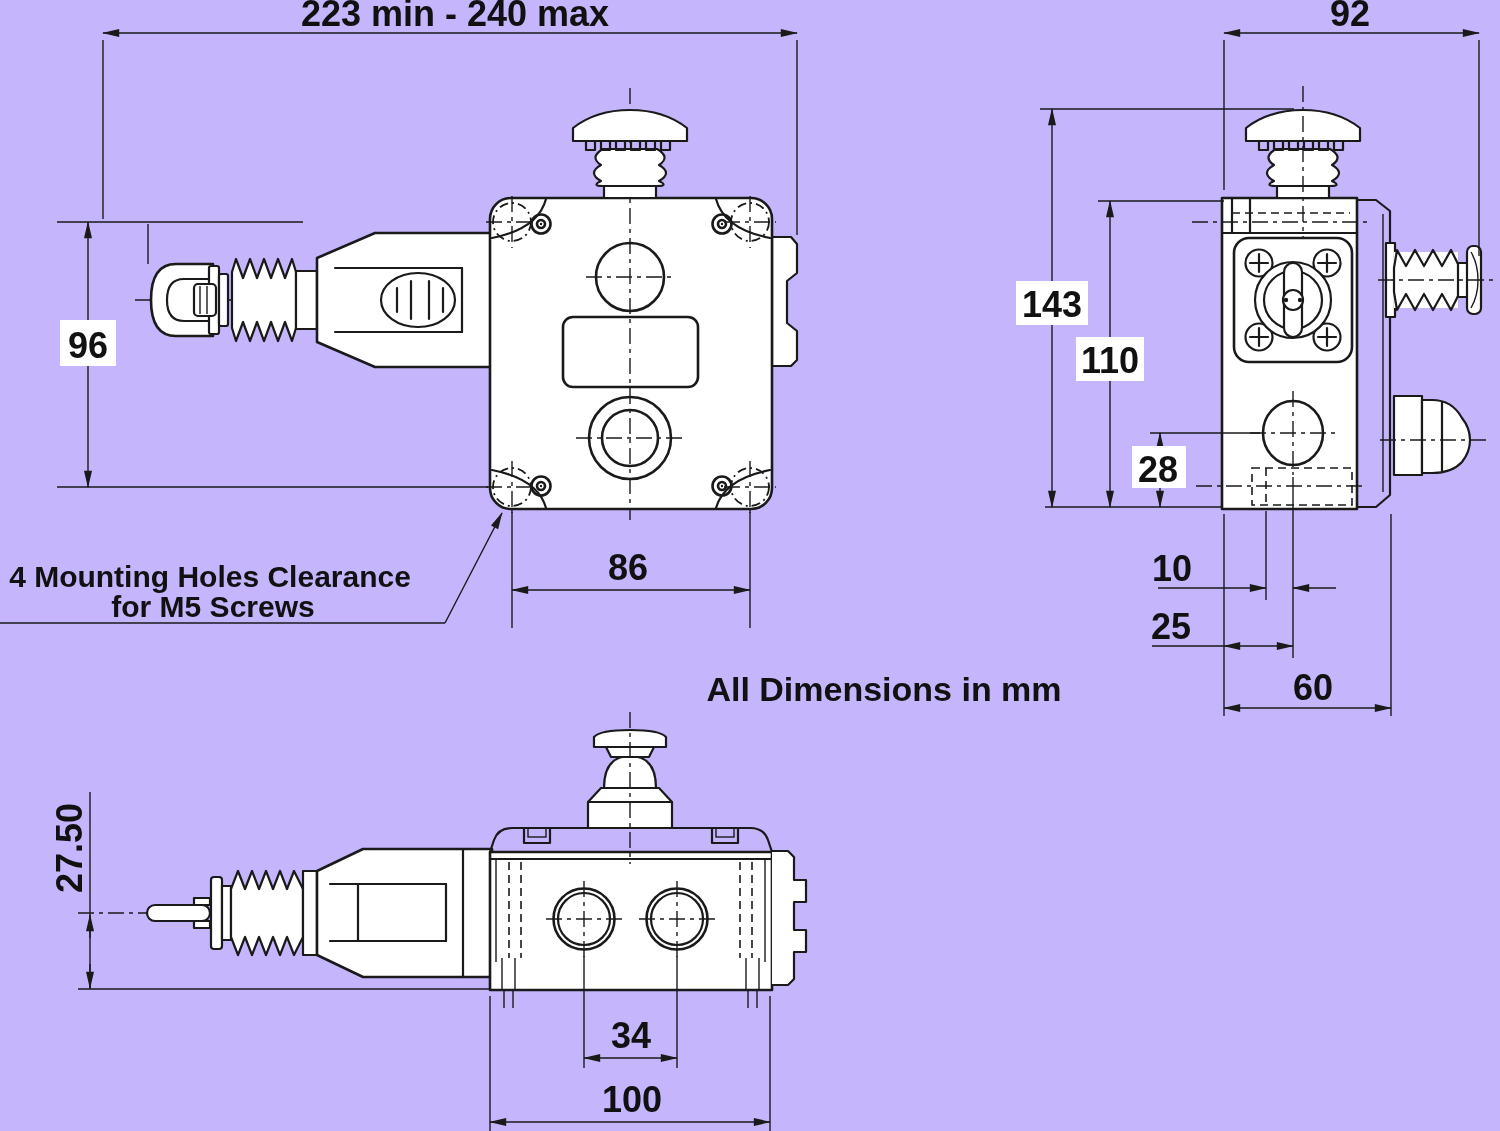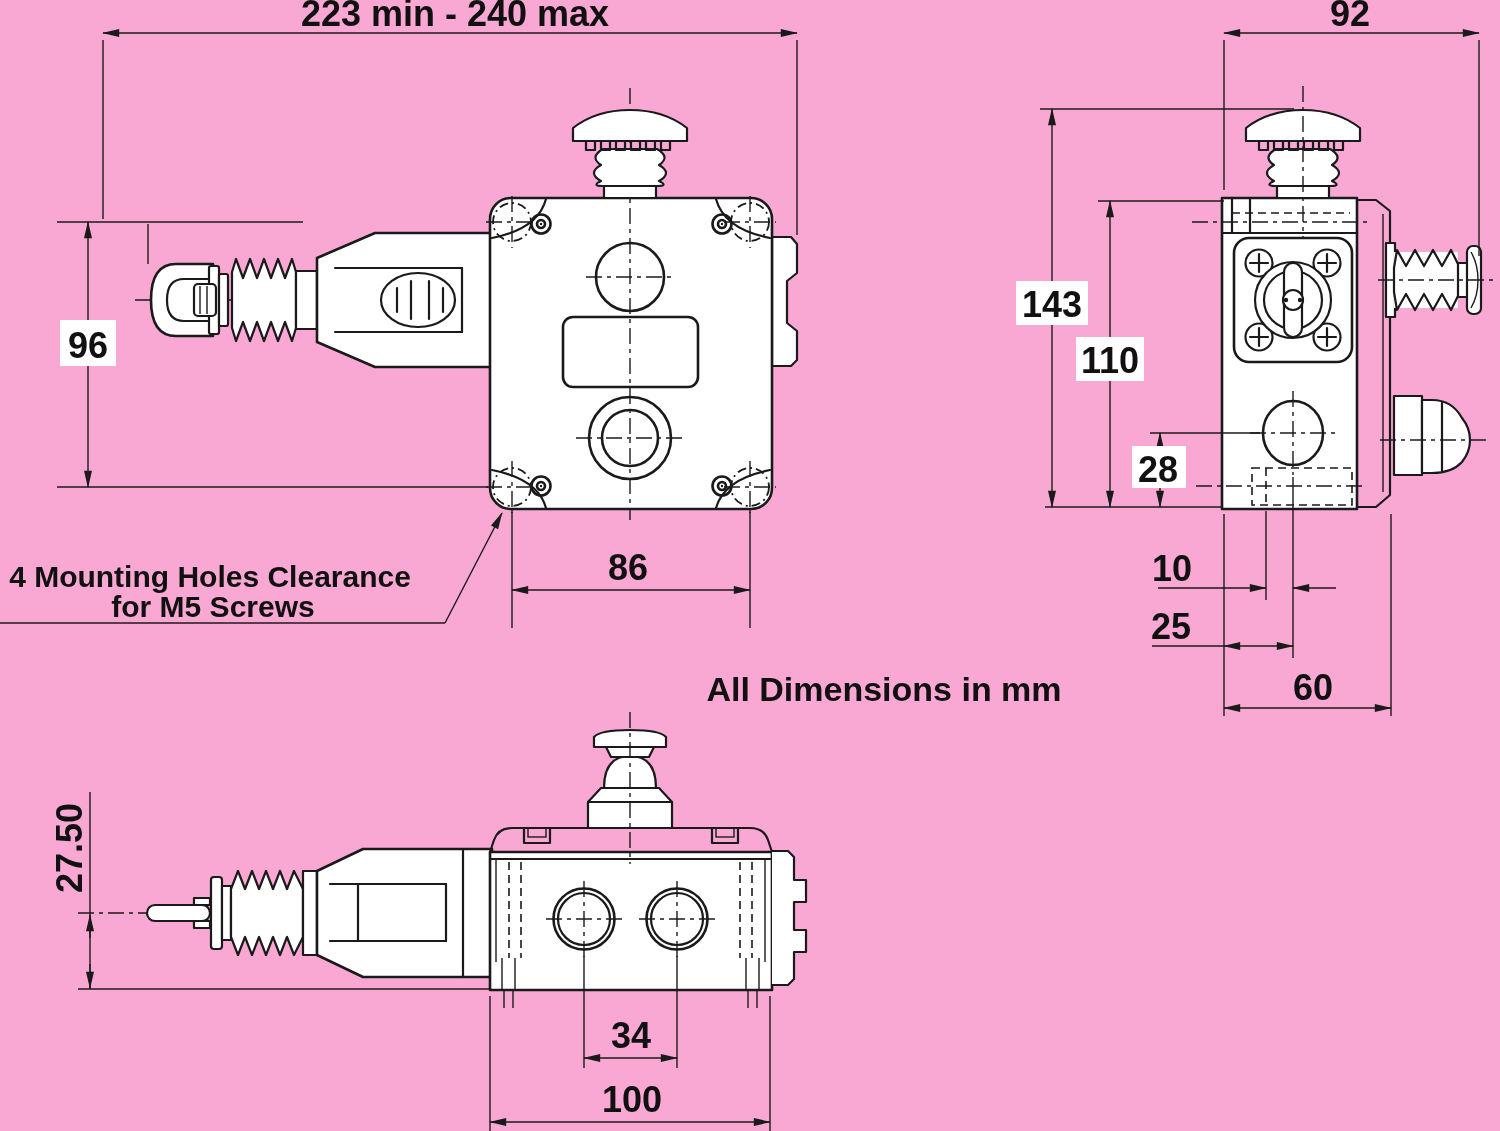--- a/index.html
+++ b/index.html
@@ -1,16 +1,16 @@
 <!DOCTYPE html>
 <html><head>
 <meta charset="utf-8">
 <style>
   html,body{margin:0;padding:0;background:#fff;}
-  .stage{width:1500px;height:1131px;position:relative;background:#f9a8d4;}
+  .stage{width:1500px;height:1131px;position:relative;background:#c4b5fd;}
   svg{display:block;}
   
   .o  {fill:#fff;stroke:#1a1a1a;stroke-width:2.6;stroke-linejoin:round;stroke-linecap:round;}
   .o2 {fill:#fff;stroke:#1a1a1a;stroke-width:2.2;stroke-linejoin:round;stroke-linecap:round;}
   .n  {fill:none;stroke:#1a1a1a;stroke-width:2.6;stroke-linejoin:round;stroke-linecap:round;}
   .n2 {fill:none;stroke:#1a1a1a;stroke-width:2.2;stroke-linejoin:round;stroke-linecap:round;}
   
   .t  {fill:none;stroke:#1a1a1a;stroke-width:1.4;stroke-linecap:butt;}
   
   .cl {fill:none;stroke:#1a1a1a;stroke-width:1.4;stroke-dasharray:16 5 4 5;}

